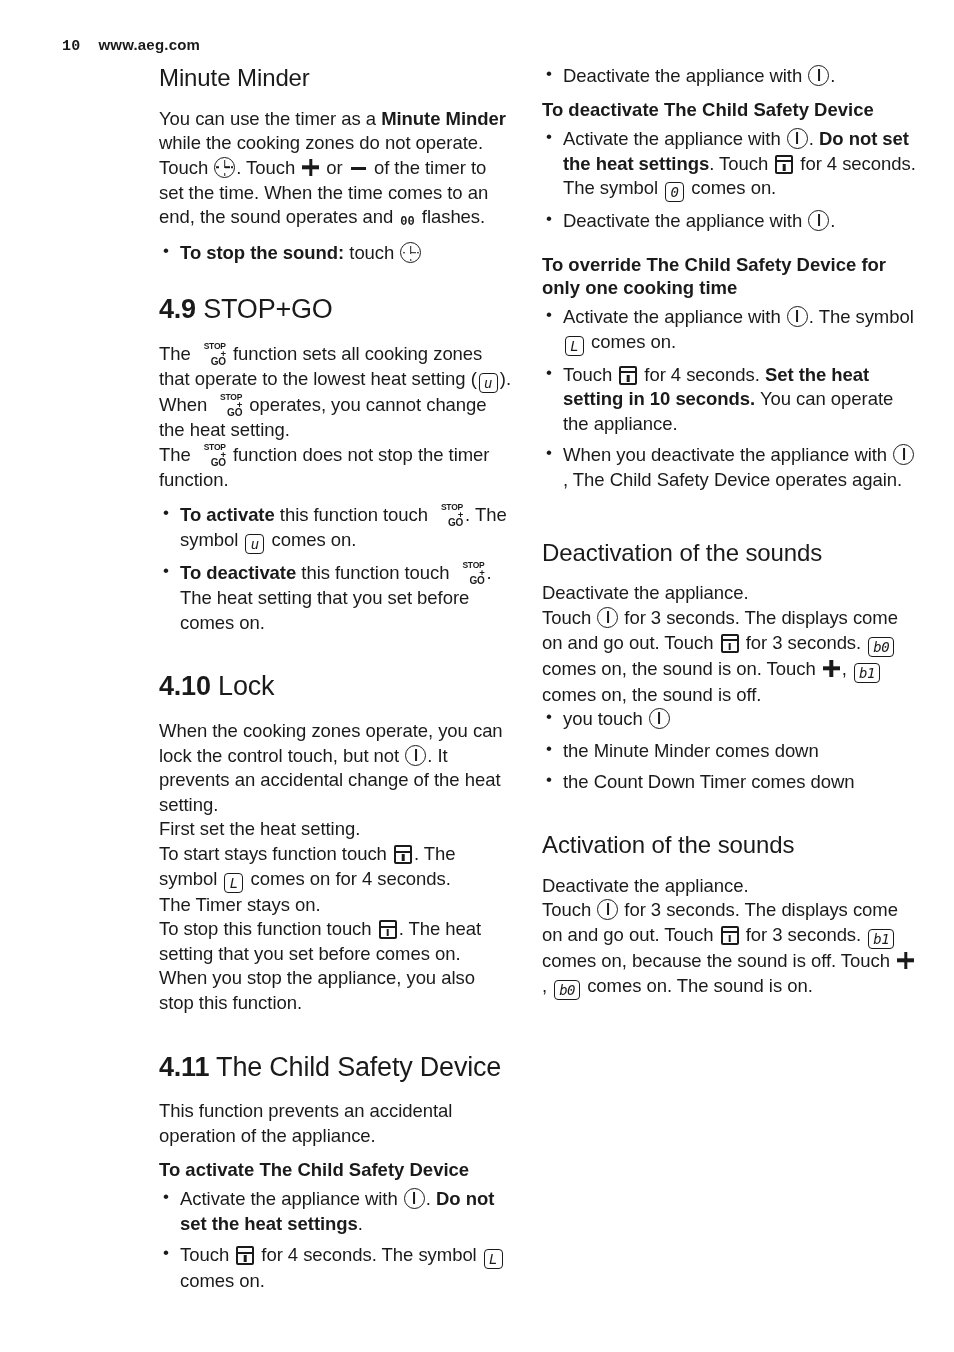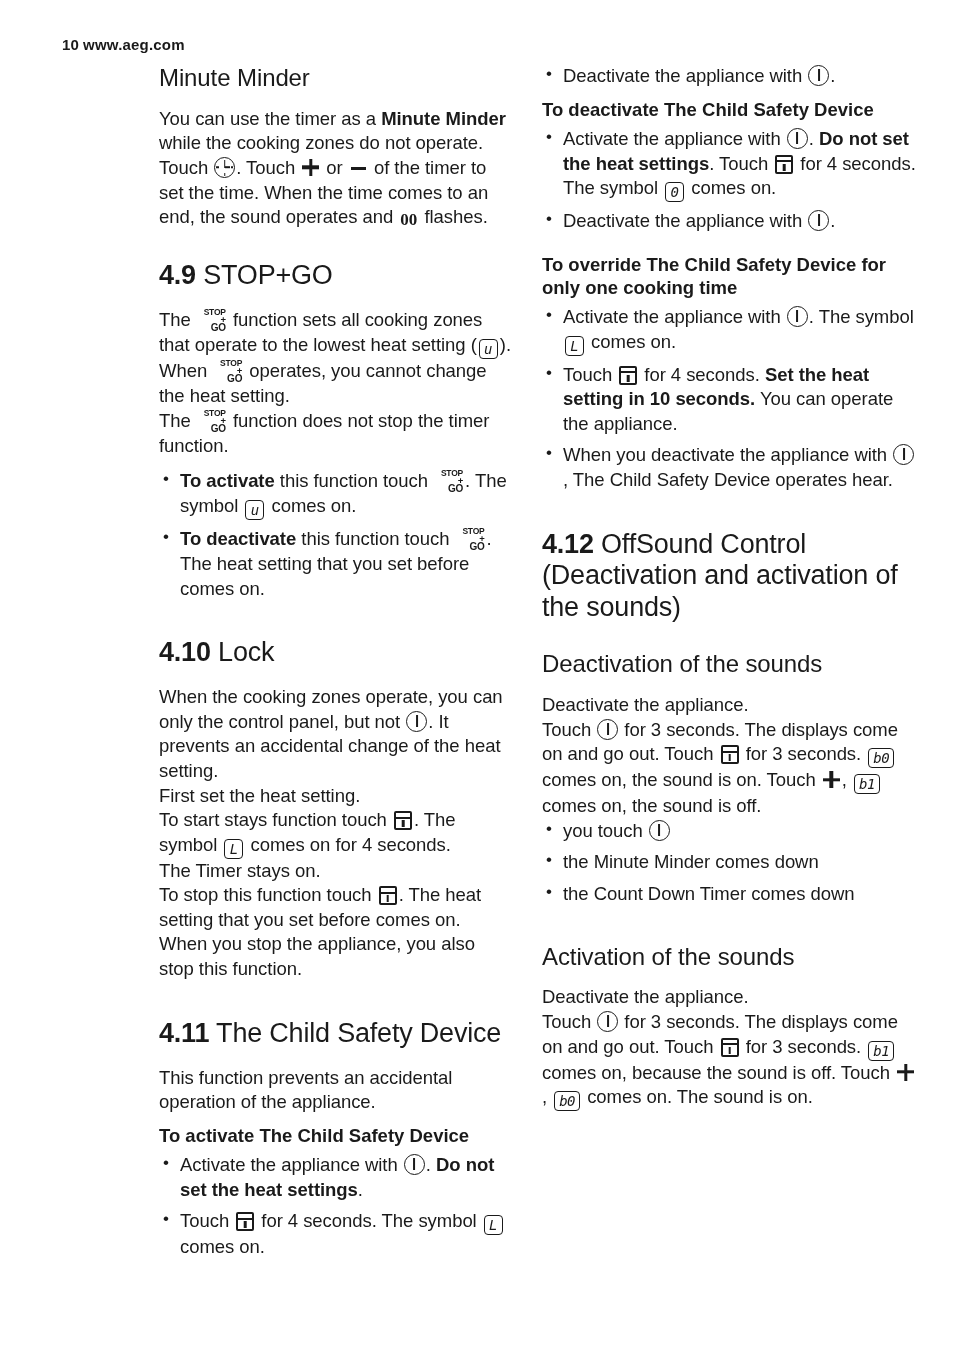--- a/index.html
+++ b/index.html
@@ -25,21 +25,21 @@
   
   .runhead {
     position: absolute;
     top: 36px;
     left: 62px;
     font-size: 15px;
     font-weight: bold;
     letter-spacing: 0.2px;
     white-space: nowrap;
   }
-  .runhead .pagenum { margin-right: 4px; }
+  .runhead .pagenum { margin-right: 18px; font-family: Liberation Mono, monospace; }
 
   
   .cols {
     position: absolute;
     top: 64px;
     left: 0;
     width: 954px;
   }
   .col {
     position: absolute;
@@ -249,23 +249,23 @@
     text-align: center;
     font-style: italic;
     font-family: "DejaVu Sans Mono", monospace;
     vertical-align: -3px;
     box-sizing: content-box;
   }
   .ic-disp.wide { letter-spacing: -0.5px; }
 
   
   .ic-seg {
-    font-family: Liberation Serif, serif;
+    font-family: Liberation Mono, monospace;
     font-weight: bold;
-    font-size: 17px;
+    font-size: 12px;
     letter-spacing: 0px;
     margin: 8px 2px;
     vertical-align: -2px;
   }
 </style>
 </head>
 <body>
 
 <div class="page">
 
@@ -274,41 +274,44 @@
   </div>
 
   <div class="cols">
 
     <div class="col col-left">
 
       <h2 class="sub">Minute Minder</h2>
 
       <p class="body"><span>You can use the timer as a </span><b>Minute Minder</b><span> while the cooking zones do not operate. Touch </span><span class="ic ic-timer"><i class="tk t-l"></i><i class="tk t-r"></i><i class="tk t-b"></i></span><span>. Touch </span><span class="ic ic-plus"></span><span> or </span><span class="ic ic-minus"></span><span> of the timer to set the time. When the time comes to an end, the sound operates and </span><span class="ic-seg">00</span><span> flashes.</span></p>
 
+      <ul class="bul">
+        <li><b>To stop the sound:</b><span> touch </span><span class="ic ic-timer"><i class="tk t-l"></i><i class="tk t-r"></i><i class="tk t-b"></i></span></li>
+      </ul>
 
       <div class="gap-md"></div>
 
       <h1 class="sec"><span class="num">4.9</span> <span>STOP+GO</span></h1>
 
       <p class="body tight"><span>The </span><span class="ic ic-stopgo"><span class="s1">STOP</span><span class="s2">+</span><span class="s3">GO</span></span><span> function sets all cooking zones that operate to the lowest heat setting (</span><span class="ic ic-disp">u</span><span>).</span></p>
 
       <p class="body tight"><span>When </span><span class="ic ic-stopgo"><span class="s1">STOP</span><span class="s2">+</span><span class="s3">GO</span></span><span> operates, you cannot change the heat setting.</span></p>
 
       <p class="body"><span>The </span><span class="ic ic-stopgo"><span class="s1">STOP</span><span class="s2">+</span><span class="s3">GO</span></span><span> function does not stop the timer function.</span></p>
 
       <ul class="bul">
         <li><b>To activate</b><span> this function touch </span><span class="ic ic-stopgo"><span class="s1">STOP</span><span class="s2">+</span><span class="s3">GO</span></span><span>. The symbol </span><span class="ic ic-disp">u</span><span> comes on.</span></li>
         <li><b>To deactivate</b><span> this function touch </span><span class="ic ic-stopgo"><span class="s1">STOP</span><span class="s2">+</span><span class="s3">GO</span></span><span>. The heat setting that you set before comes on.</span></li>
       </ul>
 
       <div class="gap-lg"></div>
 
       <h1 class="sec"><span class="num">4.10</span> <span>Lock</span></h1>
 
-      <p class="body tight"><span>When the cooking zones operate, you can only the control panel, but not </span><span class="ic ic-power"></span><span>. It prevents an accidental change of the heat setting.</span></p>
+      <p class="body tight"><span>When the cooking zones operate, you can lock the control touch, but not </span><span class="ic ic-power"></span><span>. It prevents an accidental change of the heat setting.</span></p>
 
       <p class="body tight">First set the heat setting.</p>
 
       <p class="body tight"><span>To start stays function touch </span><span class="ic ic-lock"></span><span>. The symbol </span><span class="ic ic-disp">L</span><span> comes on for 4 seconds.</span></p>
 
       <p class="body tight">The Timer stays on.</p>
 
       <p class="body"><span>To stop this function touch </span><span class="ic ic-lock"></span><span>. The heat setting that you set before comes on. When you stop the appliance, you also stop this function.</span></p>
 
       <div class="gap-lg"></div>
@@ -339,26 +342,25 @@
         <li><span>Deactivate the appliance with </span><span class="ic ic-power"></span><span>.</span></li>
       </ul>
 
       <div class="gap-sm"></div>
 
       <h3 class="bold">To override The Child Safety Device for only one cooking time</h3>
 
       <ul class="bul">
         <li><span>Activate the appliance with </span><span class="ic ic-power"></span><span>. The symbol </span><span class="ic ic-disp">L</span><span> comes on.</span></li>
         <li><span>Touch </span><span class="ic ic-lock"></span><span> for 4 seconds. </span><b>Set the heat setting in 10 seconds.</b><span> You can operate the appliance.</span></li>
-        <li><span>When you deactivate the appliance with </span><span class="ic ic-power"></span><span>, The Child Safety Device operates hear.</span></li>
+        <li><span>When you deactivate the appliance with </span><span class="ic ic-power"></span><span>, The Child Safety Device operates again.</span></li>
       </ul>
 
       <div class="gap-lg"></div>
 
-      <h1 class="sec"><span class="num">4.12</span> <span>OffSound Control (Deactivation and activation of the sounds)</span></h1>
 
       <div class="gap-sm"></div>
 
       <h2 class="sub">Deactivation of the sounds</h2>
 
       <p class="body tight">Deactivate the appliance.</p>
 
       <p class="body tight"><span>Touch </span><span class="ic ic-power"></span><span> for 3 seconds. The displays come on and go out. Touch </span><span class="ic ic-lock"></span><span> for 3 seconds. </span><span class="ic ic-disp wide">b0</span><span> comes on, the sound is on. Touch </span><span class="ic ic-plus"></span><span>, </span><span class="ic ic-disp wide">b1</span><span> comes on, the sound is off.</span></p>
 
 

